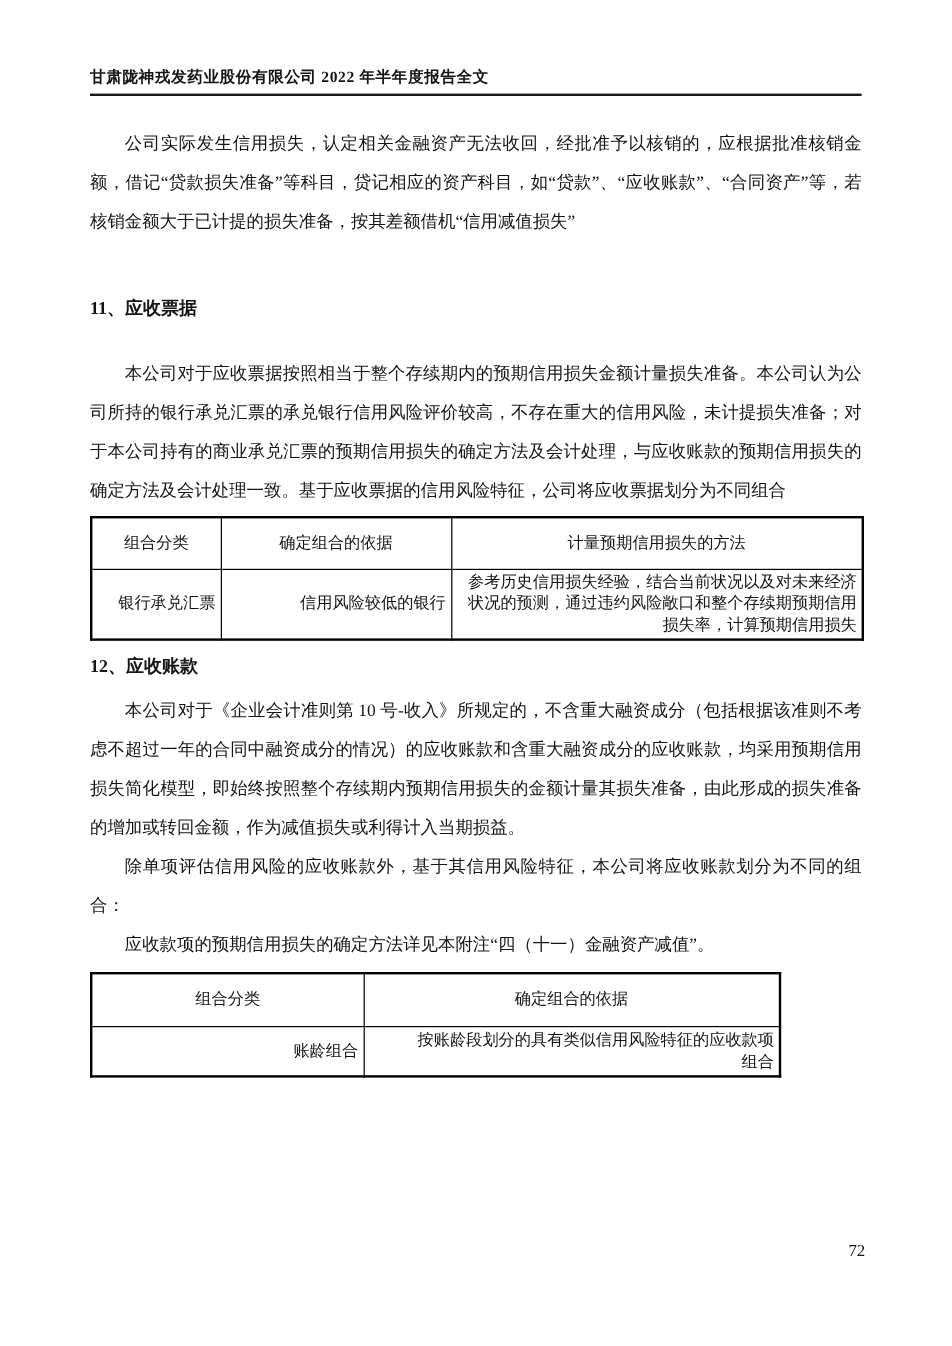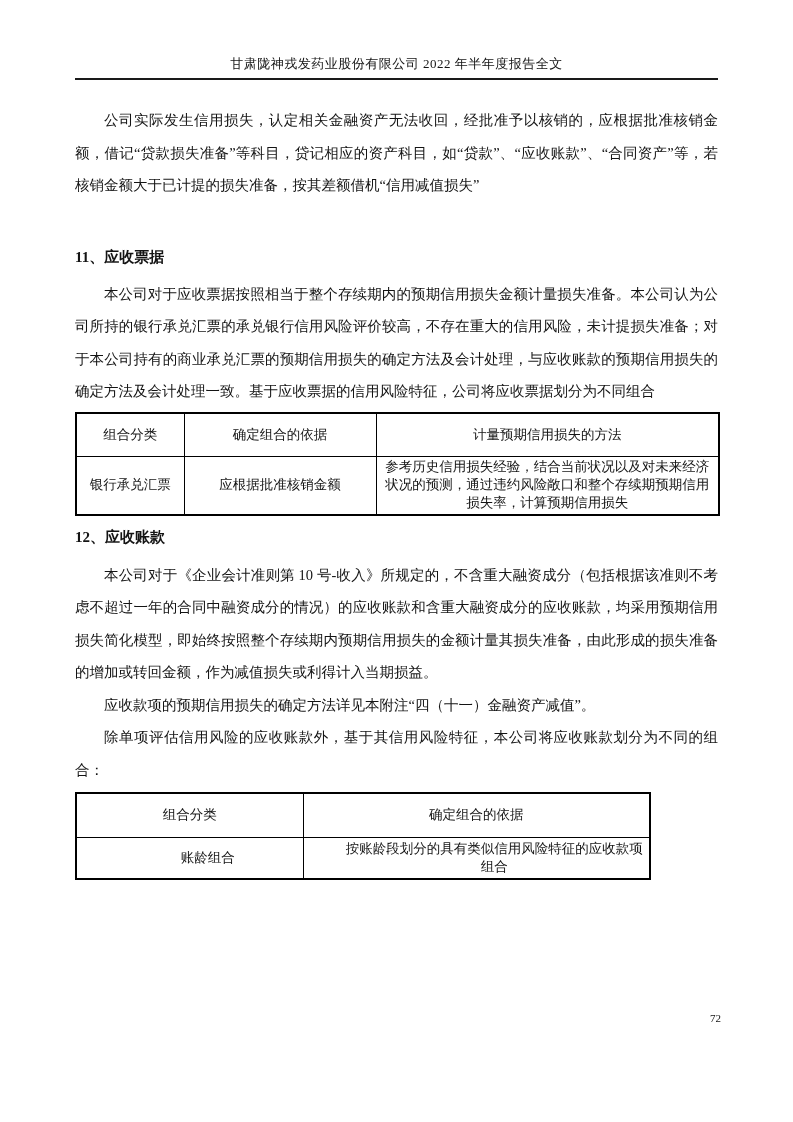--- a/index.html
+++ b/index.html
@@ -8,36 +8,37 @@
     width:793px;height:1122px;
     background:#ffffff;
     font-family:"Liberation Serif","DejaVu Serif",serif;
     color:#141414;
     overflow:hidden;
     box-sizing:border-box;
   }
   .content{padding:0 75px;}
   .hdr{
     margin-top:55px;
-    text-align:center;
+    text-align:left;
     font-size:13px;
     letter-spacing:.5px;
     padding-bottom:5px;
     border-bottom:2px solid #1a1a1a;
+    font-weight:bold;
   }
   .para{
     margin:0;
     font-size:14.5px;
     line-height:32.5px;
     text-align:justify;
     text-indent:2em;
     word-break:break-all;
   }
   .p1{margin-top:24px;}
-  .p3{margin-top:11px;}
+  .p3{margin-top:29px;}
   .p4{margin-top:5px;}
   .p5{margin-top:12px;}
   .h-sec{
     margin:0;
     font-size:15px;
     font-weight:bold;
   }
   .h11{margin-top:46px;}
   .h12{margin-top:12px;}
   table{
@@ -49,29 +50,29 @@
   .tbl2{width:574px;margin-top:6px;}
   th,td{
     border:1px solid #000;
     font-weight:normal;
     font-size:13.5px;
     padding:2px 4px;
     box-sizing:border-box;
     vertical-align:middle;
   }
   th{text-align:center;height:44px;}
-  td{text-align:center;}
+  td{text-align:right;}
   .tbl1 td{height:58px;}
   .tbl1 .method-cell{line-height:18px;padding:1px 4px;}
   .tbl2 td{height:18px;padding-left:40px;}
   .pagenum{
     position:absolute;
-    top:1012px;
+    top:1036px;
     right:72px;
-    font-size:11px;
+    font-size:14px;
   }
 </style>
 </head>
 <body>
 
 <div class="page">
   <div class="content">
 
     <div class="hdr">
       <span>甘肃陇神戎发药业股份有限公司 2022 年半年度报告全文</span>
@@ -93,34 +94,34 @@
       <thead>
         <tr>
           <th>组合分类</th>
           <th>确定组合的依据</th>
           <th>计量预期信用损失的方法</th>
         </tr>
       </thead>
       <tbody>
         <tr>
           <td>银行承兑汇票</td>
-          <td>应根据批准核销金额</td>
+          <td>信用风险较低的银行</td>
           <td class="method-cell">参考历史信用损失经验，结合当前状况以及对未来经济状况的预测，通过违约风险敞口和整个存续期预期信用损失率，计算预期信用损失</td>
         </tr>
       </tbody>
     </table>
 
 
     <h3 class="h-sec h12">12、应收账款</h3>
 
     <p class="para p5">本公司对于《企业会计准则第 10 号-收入》所规定的，不含重大融资成分（包括根据该准则不考虑不超过一年的合同中融资成分的情况）的应收账款和含重大融资成分的应收账款，均采用预期信用损失简化模型，即始终按照整个存续期内预期信用损失的金额计量其损失准备，由此形成的损失准备的增加或转回金额，作为减值损失或利得计入当期损益。</p>
 
+    <p class="para">除单项评估信用风险的应收账款外，基于其信用风险特征，本公司将应收账款划分为不同的组合：</p>
+
     <p class="para">应收款项的预期信用损失的确定方法详见本附注“四（十一）金融资产减值”。</p>
-
-    <p class="para">除单项评估信用风险的应收账款外，基于其信用风险特征，本公司将应收账款划分为不同的组合：</p>
 
     <table class="tbl2">
       <colgroup>
         <col style="width:227px">
         <col style="width:347px">
       </colgroup>
       <thead>
         <tr>
           <th>组合分类</th>
           <th>确定组合的依据</th>

